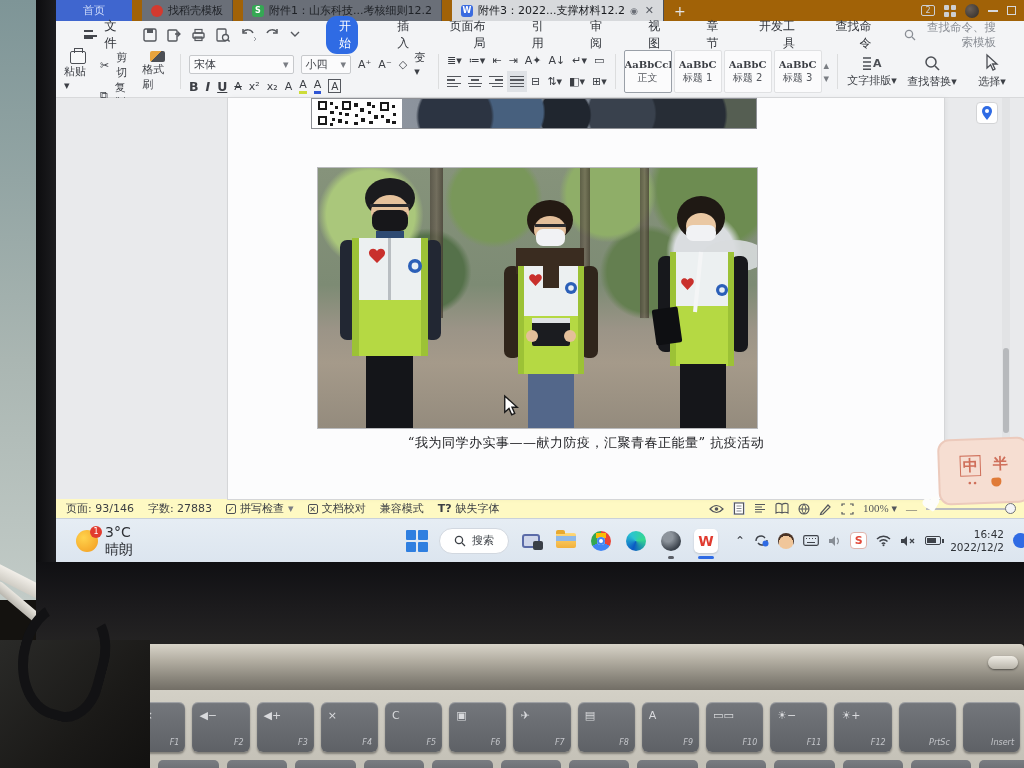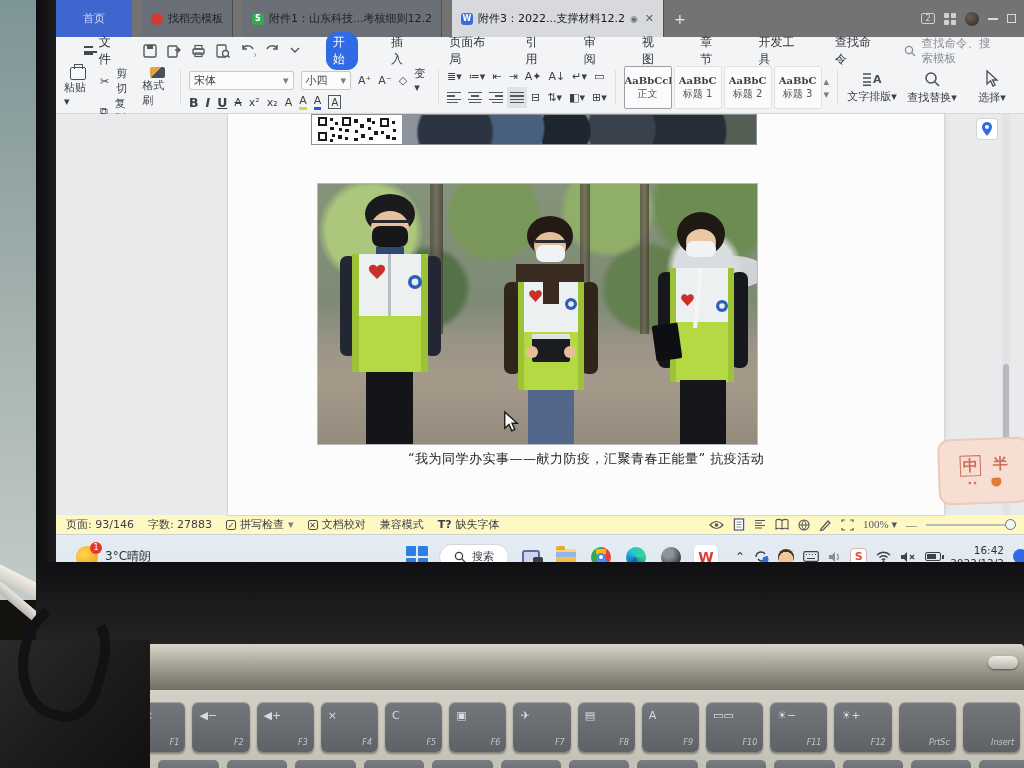--- a/index.html
+++ b/index.html
@@ -34,21 +34,21 @@
     color:#d9dadd; }
   .key .glyph { position:absolute; left:7px; top:7px; font-size:11px; }
   .key .sub { position:absolute; right:6px; bottom:5px; font-size:8px; font-style:italic; color:#c3c5c9; }
   .keys2 { position:absolute; left:30px; top:70px; width:950px; display:flex; gap:8px; }
   .key2 { flex:1; height:14px; border-radius:5px 5px 0 0; background:linear-gradient(180deg,#7a7d82,#66686d); }
 
   
   .screen { position:absolute; left:56px; top:0; width:968px; height:562px; background:#f3f4f6; overflow:hidden; }
 
   
-  .tabbar { height:37px; background:#737373; display:flex; align-items:stretch; color:#2c2f34; font-size:11px; }
+  .tabbar { height:21px; background:#a16207; display:flex; align-items:stretch; color:#2c2f34; font-size:11px; }
   .tab-home { width:76px; background:#3f66cf; color:#cfdcfa; display:flex; align-items:center; justify-content:center; }
   .tab { display:flex; align-items:center; gap:5px; padding:0 9px; border-right:1px solid #4b4f57; color:#23262b;margin-left:10px; }
   .tab.inactive { background:#6a6f78; color:#1e2126; }
   .tab.active { background:#d7d9dc; color:#17191d; }
   .tab-ic { width:12px; height:12px; border-radius:3px; display:inline-flex; align-items:center; justify-content:center;
     font-size:8px; color:#fff; font-weight:bold; }
   .ic-docer { background:#d33a2f; border-radius:50%; }
   .ic-et { background:#35a854; }
   .ic-wps { background:#3a6be0; }
   .tab-x { color:#5a5e66; margin-left:2px; }
@@ -57,21 +57,21 @@
   .tabbar-right { margin-left:auto; display:flex; align-items:center; gap:9px; padding-right:8px; color:#d6d8db; }
   .win-ic { width:14px; height:11px; border:1px solid #cdd0d4; border-radius:2px; font-size:8px; color:#cdd0d4;
     display:flex; align-items:center; justify-content:center; }
   .grid-ic { width:12px; height:12px; display:grid; grid-template-columns:1fr 1fr; gap:2px; }
   .grid-ic i { background:#cdd0d4; border-radius:1px; }
   .avatar { width:14px; height:14px; border-radius:50%; background:radial-gradient(circle at 35% 35%,#6b5f55,#2e2a26); }
   .min-ic { width:10px; height:2px; background:#d6d8db; }
   .rst-ic { width:9px; height:9px; border:1px solid #d6d8db; }
 
   
-  .menubar { height:27px; display:flex; align-items:center; font-size:12px; color:#33363c; padding:0 28px; gap:26px; }
+  .menubar { height:27px; display:flex; align-items:center; font-size:12px; color:#33363c; padding:0 28px; gap:26px;text-align:right; }
   .file-btn { display:flex; gap:5px; align-items:center; font-size:12.5px; }
   .ham { width:13px; height:9px; border-top:2px solid #44474d; border-bottom:2px solid #44474d; position:relative; }
   .ham:after { content:""; position:absolute; left:0; top:2.5px; width:13px; height:2px; background:#44474d; }
   .qicons { display:flex; gap:10px; align-items:center; color:#55585e; }
   .qicons svg { display:block; }
   .mi { padding:2px 7px; border-radius:11px; }
   .mi.active { background:#2f6be4; color:#fff; }
   .msearch { display:flex; align-items:center; gap:5px; color:#8a8e95; font-size:11.5px; }
   .menubar-right { margin-left:auto; display:flex; gap:13px; align-items:center; font-size:11.5px; color:#45484e; }
   .mr-item { display:flex; gap:4px; align-items:center; }
@@ -145,21 +145,21 @@
   .zoom-track { width:88px; height:2px; background:#b9bbbf; position:relative; }
   .zoom-knob { position:absolute; right:-2px; top:-4.5px; width:11px; height:11px; border:1.4px solid #6e7177; border-radius:50%; background:#f3f4f6; }
 
   
   .taskbar { height:44px; background:linear-gradient(180deg,#e6edf4,#dce5ef); border-top:1px solid #c9d1da;
     display:flex; align-items:center; position:relative; font-size:11px; color:#2f3237; }
   .weather { display:flex; align-items:center; gap:7px; padding-left:20px; width:200px; }
   .sun { width:22px; height:22px; border-radius:50%; background:radial-gradient(circle at 35% 35%,#ffd34d,#f29a1f); position:relative; }
   .wbadge { position:absolute; right:-4px; top:-4px; width:12px; height:12px; border-radius:50%; background:#e23b2e;
     color:#fff; font-size:8px; display:flex; align-items:center; justify-content:center; }
-  .wtext { display:flex; flex-direction:row; line-height:1.15; font-size:12px; }
+  .wtext { display:flex; flex-direction:column; line-height:1.15; font-size:14px; }
   .tb-center { position:absolute; left:348px; display:flex; align-items:center; gap:9px; }
   .tb-ic { width:26px; height:26px; display:flex; align-items:center; justify-content:center; border-radius:4px; position:relative; }
   .start-ic { display:grid; grid-template-columns:10px 10px; gap:2px; }
   .start-ic i { height:10px; background:#2f7fe0; border-radius:1px; }
   .search-pill { height:26px; background:#fff; border:1px solid #d2d8e0; border-radius:14px; display:flex;
     align-items:center; gap:6px; padding:0 14px; color:#3c4046; }
   .taskview { width:18px; height:14px; border:2px solid #5b6ba8; border-radius:3px; background:#cfd6ea; position:relative; }
   .taskview:after { content:""; position:absolute; right:-5px; bottom:-4px; width:10px; height:9px; background:#3a3f47; border-radius:2px; }
   .folder { width:20px; height:15px; background:linear-gradient(180deg,#ffd97a,#f2b13c); border-radius:2px; position:relative; }
   .folder:before { content:""; position:absolute; left:0; top:-3px; width:9px; height:4px; background:#e8a92f; border-radius:2px 2px 0 0; }

